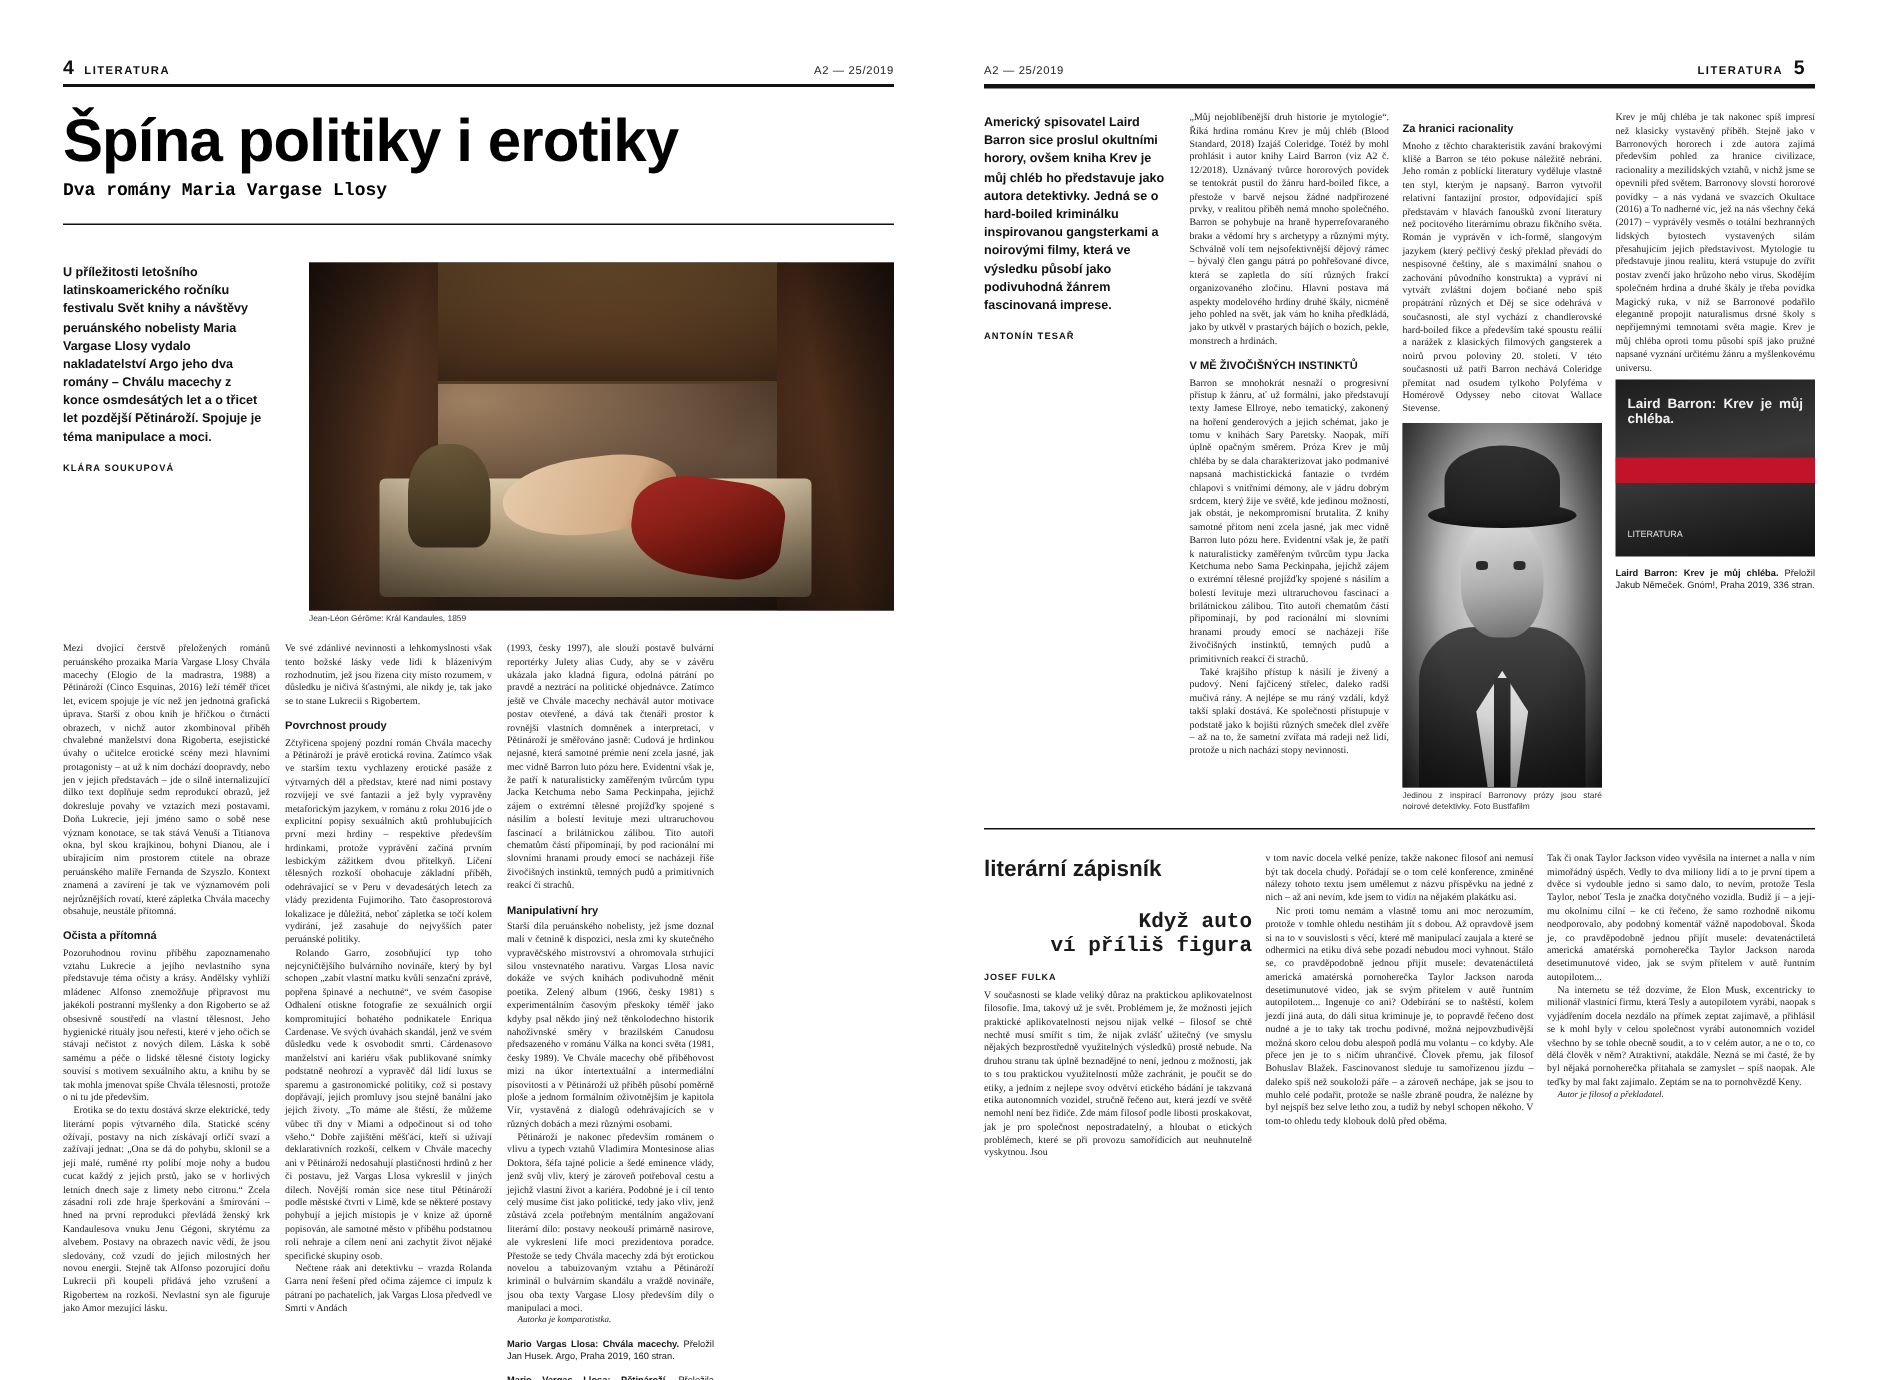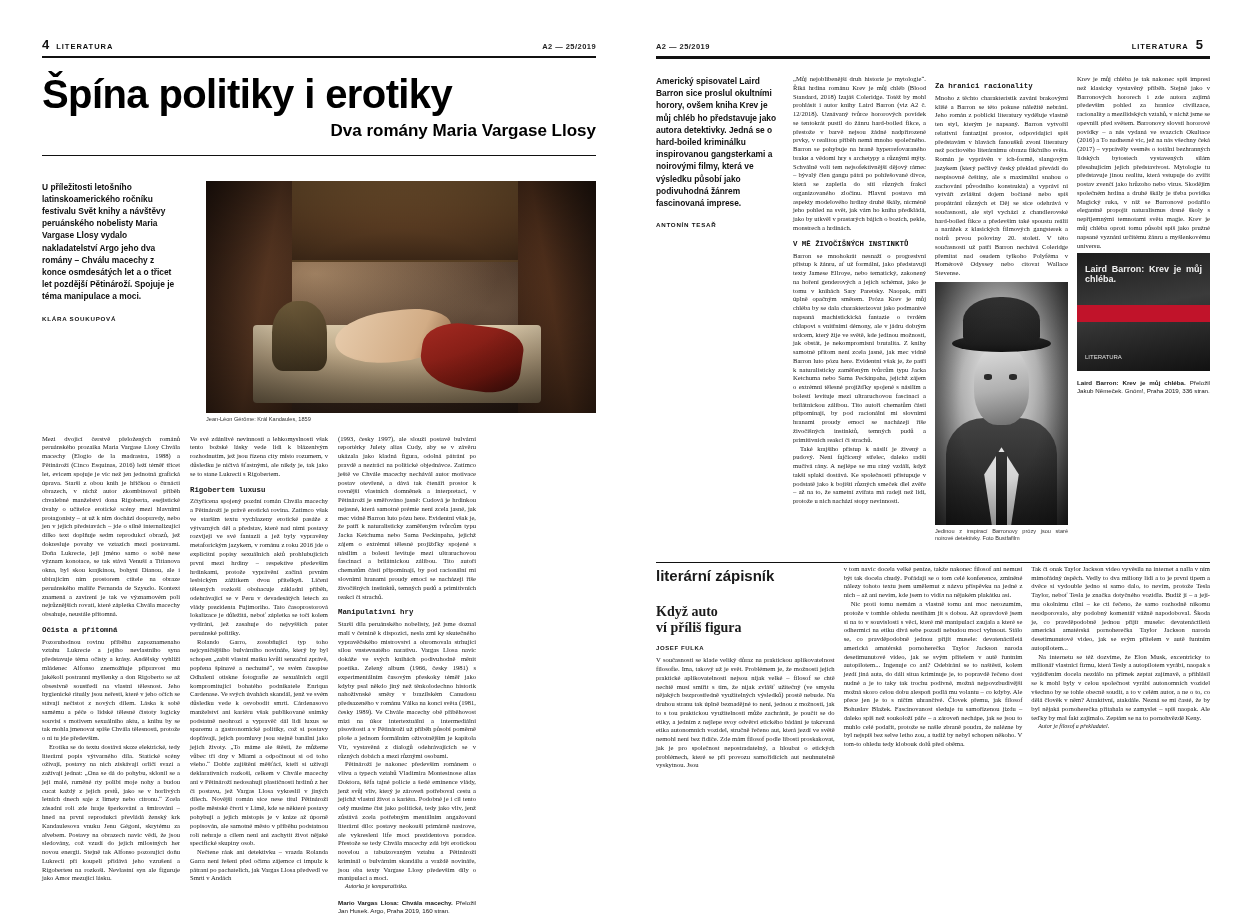--- a/index.html
+++ b/index.html
@@ -64,21 +64,21 @@
     letter-spacing: 0;
     margin-right: 7px;
     line-height: 1;
   }
   .runhead .sect {
     font-weight: bold;
     letter-spacing: 0.13em;
   }
   .runhead .issue {
     margin-left: auto;
-    font-weight: bold;
+    font-weight: normal;
     letter-spacing: 0.06em;
     color: #222;
   }
   .runhead.rightpage .issue {
     margin-left: 0;
     margin-right: auto;
   }
   .runhead.rightpage .sect {
     margin-left: auto;
     margin-right: 7px;
@@ -88,27 +88,26 @@
   .headline {
     font-family: "Liberation Sans", sans-serif;
     font-weight: bold;
     font-size: 40px;
     line-height: 1.03;
     letter-spacing: -0.015em;
     margin: 16px 0 6px 0;
     color: #000;
   }
   .subhead {
-    font-family: Liberation Sans, sans-serif;
-    font-weight: bold;
-    font-size: 17px;
+    font-family: Liberation Mono, monospace;
+    font-weight: bold;
+    font-size: 12px;
     line-height: 1.15;
     margin: 0 0 14px 0;
     color: #000;
-    text-align: right;
   }
   .rule-under-head {
     border-bottom: 0.8px solid #111;
     margin-bottom: 10px;
   }
 
   
   .perex {
     font-family: "Liberation Sans", sans-serif;
     font-weight: bold;
@@ -136,21 +135,21 @@
     color: #161616;
   }
   .body-col p {
     margin: 0;
     text-indent: 7px;
   }
   .body-col p.first {
     text-indent: 0;
   }
   .sub-hd {
-    font-family: Liberation Mono, monospace;
+    font-family: Liberation Sans, sans-serif;
     font-weight: bold;
     font-size: 7.4px;
     margin: 7px 0 3px 0;
     line-height: 1.2;
   }
   .bib {
     font-family: "Liberation Sans", sans-serif;
     font-size: 6.2px;
     line-height: 1.3;
     margin-top: 8px;
@@ -208,39 +207,40 @@
     width: 100%;
     height: 243px;
     background: #262626;
     position: relative;
     overflow: hidden;
     margin-top: 4px;
   }
   .right-bottom {
     display: flex;
     gap: 9px;
-    margin-top: 20px;
+    margin-top: 10px;
     border-top: 0.8px solid #111;
-    padding-top: 2px;
+    padding-top: 16px;
   }
   .right-bottom .c {
     flex: 1 1 0;
   }
   .zapisnik-title {
     font-family: "Liberation Sans", sans-serif;
     font-weight: bold;
     font-size: 15px;
     margin: 2px 0 20px 0;
   }
   .zapisnik-head {
-    font-family: Liberation Serif, serif;
+    font-family: Liberation Mono, monospace;
     font-weight: bold;
     font-size: 14px;
     line-height: 1.12;
     margin: 0 0 10px 0;
+    text-align: right;
   }
   .zapisnik-author {
     font-family: "Liberation Sans", sans-serif;
     font-weight: bold;
     font-size: 6px;
     letter-spacing: 0.1em;
     text-transform: uppercase;
     margin-bottom: 5px;
   }
   .sig {
@@ -417,21 +417,21 @@
 
         <div class="c body-col">
           <p class="first">Mezi dvojicí čerstvě přeložených románů peruánského prozaika Maria Vargase Llosy Chvála macechy (Elogio de la madrastra, 1988) a Pětinároží (Cinco Esquinas, 2016) leží téměř třicet let, eviсem spojuje je víc než jen jednotná grafická úprava. Starší z obou knih je hříčkou o čtrnácti obrazech, v nichž autor zkombinoval příběh chvalebné manželství dona Rigoberta, esejistické úvahy o učitelce erotické scény mezi hlavními protagonisty – at už k ním dochází doopravdy, nebo jen v jejich představách – jde o silně internalizující dílko text doplňuje sedm reprodukcí obrazů, jež dokresluje povahy ve vztazích mezi postavami. Doňa Lukrecie, její jméno samo o sobě nese význam konotace, se tak stává Venuší a Titianova okna, byl skou krajkinou, bohyni Dianou, ale i ubírajícím nim prostorem ctitele na obraze peruánského malíře Fernanda de Szyszlo. Kontext znamená a zavírení je tak ve významovém poli nejrůznějších rovatí, které zápletka Chvála macechy obsahuje, neustále přítomná.</p>
           <div class="sub-hd">Očista a přítomná</div>
           <p class="first">Pozoruhodnou rovinu příběhu zapoznamenaho vztahu Lukrecie a jejího nevlastního syna představuje téma očisty a krásy. Andělsky vyhlíží mládenec Alfonso znemožňuje připravost mu jakékoli postranní myšlenky a don Rigoberto se až obsesivně soustředí na vlastní tělesnost. Jeho hygienické rituály jsou neřesti, které v jeho očích se stávají nečistot z nových dílem. Láska k sobě samému a péče o lidské tělesné čistoty logicky souvisí s motivem sexuálního aktu, a knihu by se tak mohla jmenovat spíše Chvála tělesnosti, protože o ni tu jde především.</p>
           <p>Erotika se do textu dostává skrze elektrické, tedy literární popis výtvarného díla. Statické scény ožívají, postavy na nich získávají orlíčí svazí a zažívají jednat: „Ona se dá do pohybu, sklonil se a její malé, ruměné rty políbí moje nohy a budou cucat každý z jejich prstů, jako se v horlivých letních dnech sajе z limety nebo citronu.“ Zcela zásadní roli zde hraje šperkování a šmírování – hned na první reprodukci převládá ženský krk Kandaulesova vnuku Jenu Gégoni, skrytému za alvebem. Postavy na obrazech navíc vědí, že jsou sledovány, což vzudí do jejich milostných her novou energii. Stejně tak Alfonso pozorující doňu Lukrecii při koupeli přidává jeho vzrušení a Rigoberteм na rozkoši. Nevlastní syn ale figuruje jako Amor mezující lásku.</p>
         </div>
 
         <div class="c body-col">
           <p class="first">Ve své zdánlivé nevinnosti a lehkomyslnosti však tento božské lásky vede lidi k blázenivým rozhodnutím, jež jsou řízena city místo rozumem, v důsledku je ničivá šťastnými, ale nikdy je, tak jako se to stane Lukrecii s Rigobertem.</p>
-          <div class="sub-hd">Rigobertem luxusu</div>
+          <div class="sub-hd">Povrchnost proudy</div>
           <p class="first">Zčtyřicena spojený pozdní román Chvála macechy a Pětinároží je právě erotická rovina. Zatímco však ve starším textu vychlazeny erotické pasáže z výtvarných děl a představ, které nad nimi postavy rozvíjejí ve své fantazii a jež byly vypravěny metaforickým jazykem, v románu z roku 2016 jde o explicitní popisy sexuálních aktů prohlubujících první mezi hrdiny – respektive především hrdinkami, protože vyprávění začíná prvním lesbickým zážitkem dvou přítelkyň. Líčení tělesných rozkoší obohacuje základní příběh, odehrávající se v Peru v devadesátých letech za vlády prezidenta Fujimoriho. Tato časoprostorová lokalizace je důležitá, neboť zápletka se točí kolem vydírání, jež zasahuje do nejvyšších pater peruánské politiky.</p>
           <p>Rolando Garro, zosobňující typ toho nejcyničtějšího bulvárního novináře, který by byl schopen „zabít vlastní matku kvůli senzační zprávě, popřena špinavé a nechutné“, ve svém časopise Odhalení otiskne fotografie ze sexuálních orgií kompromitující bohatého podnikatele Enriqua Cardenase. Ve svých úvahách skandál, jenž ve svém důsledku vede k osvobodit smrti. Cárdenasovo manželství ani kariéru však publikované snímky podstatně neohrozí a vypravěč dál lidí luxus se sparemu a gastronomické politiky, což si postavy dopřávají, jejich promluvy jsou stejně banální jako jejich životy. „To máme ale štěstí, že můžeme vůbec tři dny v Miami a odpočinout si od toho všeho.“ Dobře zajištění měšťácí, kteří si užívají deklarativních rozkoší, celkem v Chvále macechy ani v Pětinároží nedosahují plastičnosti hrdinů z her či postavu, jež Vargas Llosa vykreslil v jiných dílech. Novější román sice nese titul Pětinároží podle městské čtvrti v Limě, kde se některé postavy pohybují a jejich místopis je v knize až úporně popisován, ale samotné městо v příběhu podstatnou roli nehraje a cílem není ani zachytit život nějaké specifické skupiny osob.</p>
           <p>Nečtene ráak ani detektivku – vrazda Rolanda Garra není řešení před očima zájemce ci impulz k pátraní po pachatelích, jak Vargas Llosa předvedl ve Smrti v Andách</p>
         </div>
 
         <div class="c body-col">
           <p class="first">(1993, česky 1997), ale slouží postavě bulvární reportérky Julety alias Cudy, aby se v závěru ukázala jako kladná figura, odolná pátrání po pravdě a neztrácí na politické objednávce. Zatímco ještě ve Chvále macechy nechávál autor motivace postav otevřené, a dává tak čtenáři prostor k rovnější vlastních domněnek a interpretací, v Pětinároží je směřováno jasně: Cudová je hrdinkou nejasné, která samotné prémie není zcela jasné, jak mec vidně Barron luto pózu here. Evidentní však je, že patří k naturalisticky zaměřeným tvůrcům typu Jacka Ketchuma nebo Sama Peckinpaha, jejichž zájem o extrémní tělesné projížďky spojené s násilím a bolestí levituje mezi ultraruchovou fascinací a brilátnickou zálibou. Tito autoři chematům částí připomínají, by pod racionální mi slovními hranami proudy emocí se nacházeji říše živočišných instinktů, temných pudů a primitivních reakcí či strachů.</p>
           <div class="sub-hd">Manipulativní hry</div>
           <p class="first">Starší díla peruánského nobelisty, jež jsme doznal malí v četnině k dispozici, nesla zmi ky skutečného vypravěčského mistrovství a ohromovala strhující silou vnstevnatého narativu. Vargas Llosa navíc dokáže ve svých knihách podivuhodně měnit poetika. Zelený album (1966, česky 1981) s experimentálním časovým přeskoky téměř jako kdyby psal někdo jiný než těnkolodechno historik nahoživnské směry v brazilském Canudosu předsazeného v románu Válka na konci světa (1981, česky 1989). Ve Chvále macechy obě přiběhovost mizi na úkor intertextuální a intermediální písovitosti a v Pětinároží už příběh působí poměrně ploše a jednom formálním oživotnějším je kapitola Vír, vystavěná z dialogů odehrávajících se v různých dobách a mezi různými osobami.</p>
           <p>Pětinároží je nakonec především románem o vlivu a typech vztahů Vladimíra Montesinose alias Doktora, šéfa tajné policie a šedé eminence vlády, jenž svůj vliv, který je zároveň potřeboval cestu a jejichž vlastní život a kariéra. Podobné je i cíl tento celý musíme čist jako politické, tedy jako vliv, jenž zůstává zcela potřebným mentálním angažovaní literární dílo: postavy neokouší primárně nasirove, ale vykreslení life moci prezidentova poradce. Přestože se tedy Chvála macechy zdá být erotickou novelou a tabuizovaným vztahu a Pětinároží kriminál o bulvárním skandálu a vraždě novináře, jsou oba texty Vargase Llosy především díly o manipulaci a moci.</p>

